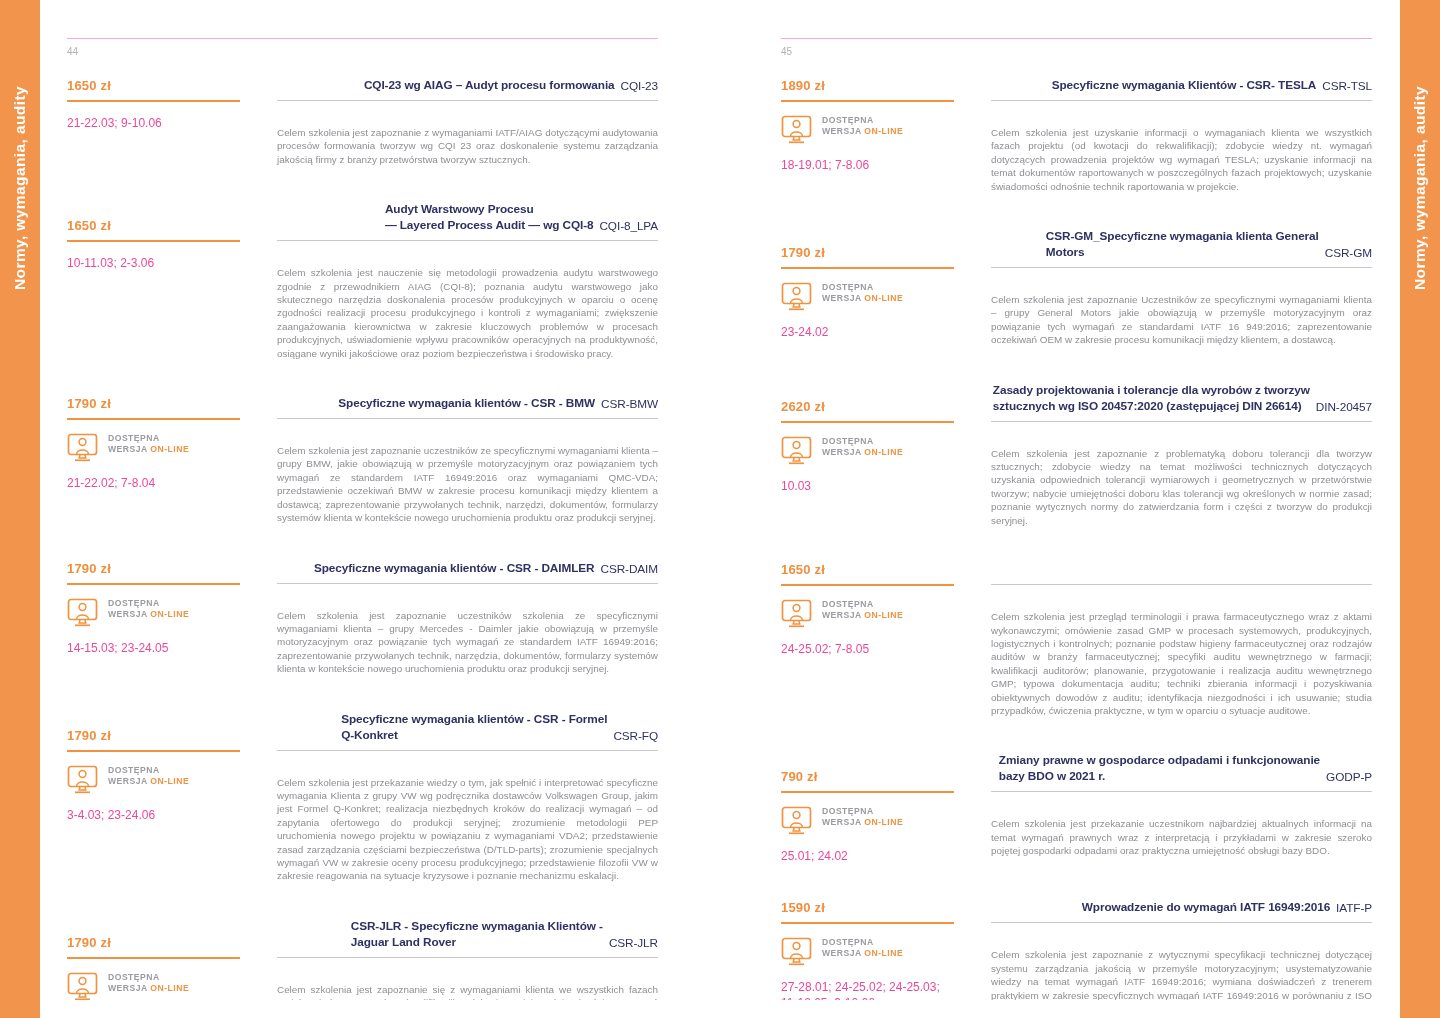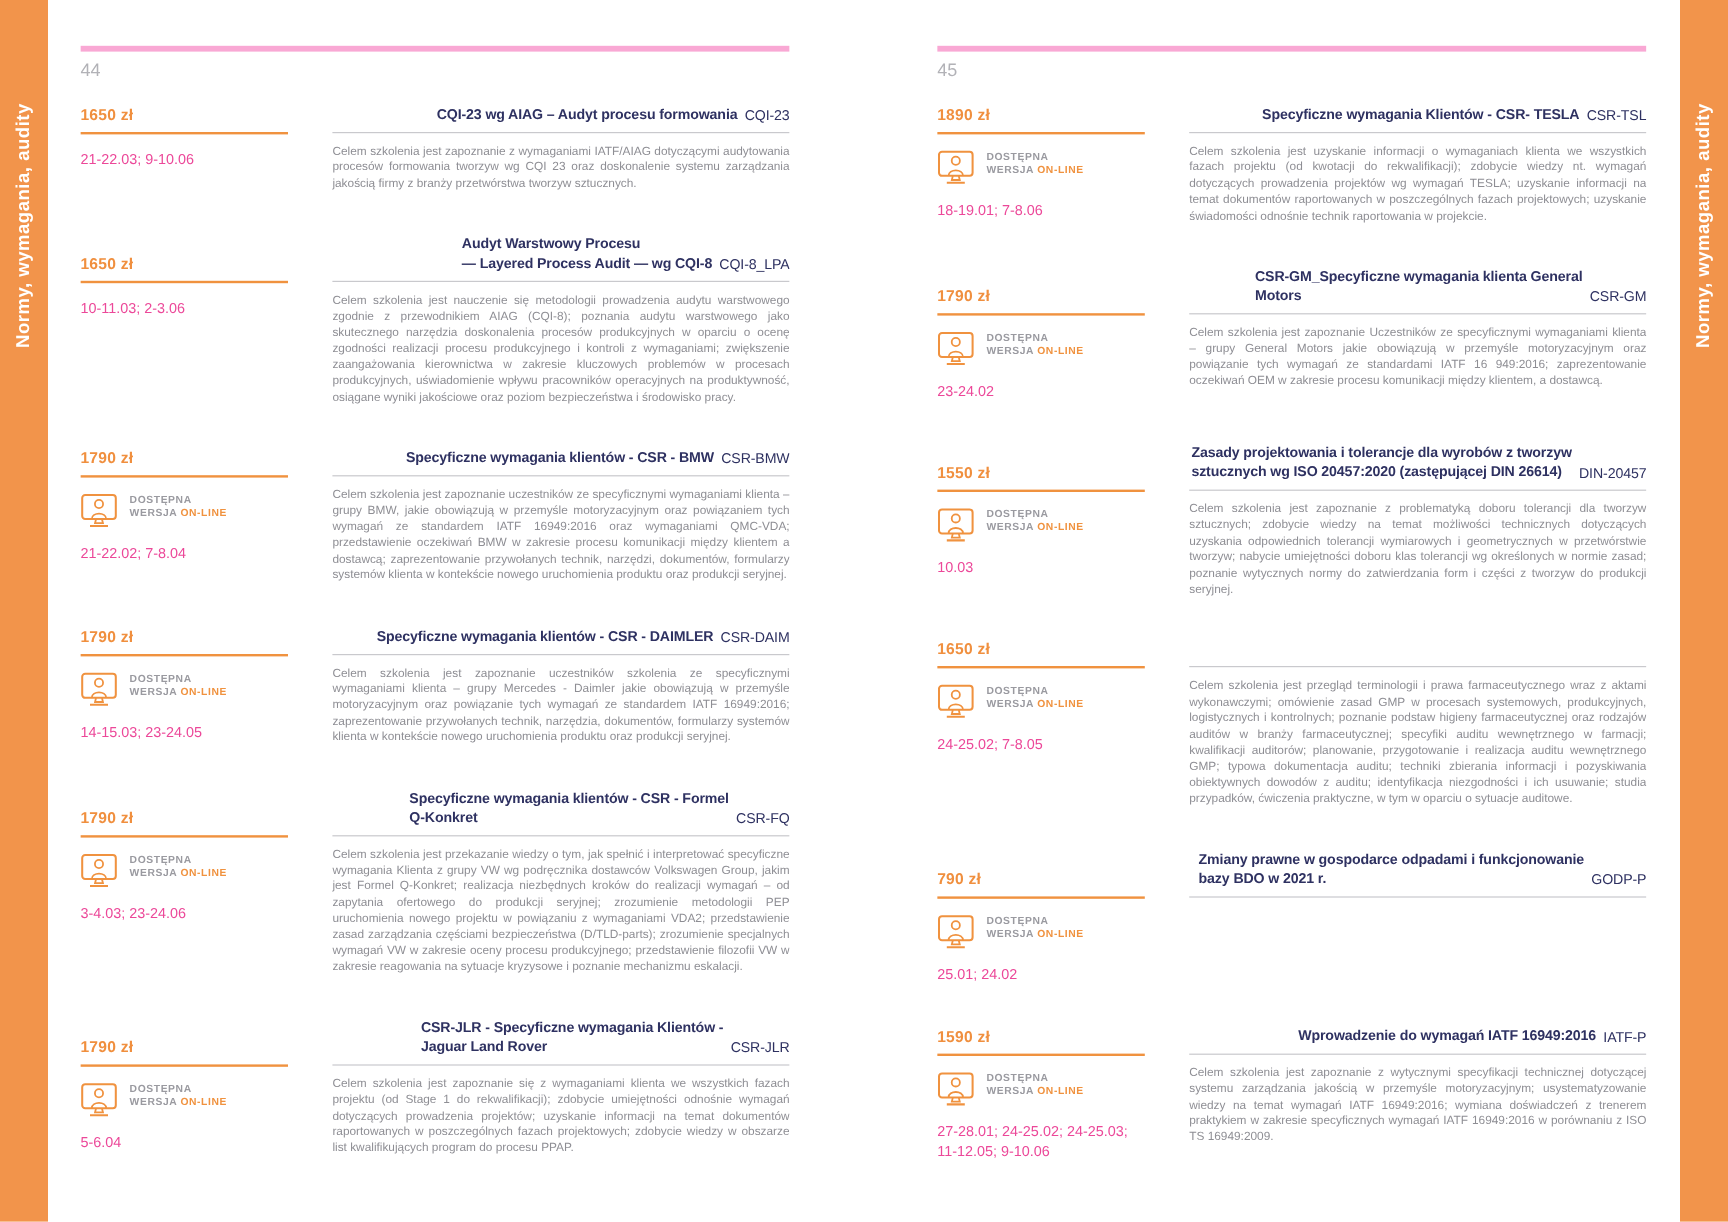--- a/index.html
+++ b/index.html
@@ -12,32 +12,32 @@
   .sidebar.left{left:0}
   .sidebar.right{right:0}
   .vlabel{
     position:absolute;top:86px;left:50%;
     writing-mode:vertical-rl;transform:translateX(-50%) rotate(180deg);
     color:#ffffff;font-weight:bold;font-size:15.5px;letter-spacing:.4px;white-space:nowrap;
   }
   .page{position:absolute;top:38px;width:591px;height:962px;overflow:hidden}
   .page.p44{left:67px}
   .page.p45{left:781px}
-  .pagehead{border-top:5px solid #f9a8d4;padding-top:7px;font-size:15px;color:#b2b2b7}
+  .pagehead{border-top:1px solid #f9a8d4;padding-top:7px;font-size:10px;color:#b2b2b7}
   .p45 .pagehead{text-align:left}
   .courses{margin-top:20px}
   .block{display:grid;grid-template-columns:173px 1fr;column-gap:37px;margin-bottom:35px}
   .price{grid-column:1;align-self:end;padding-bottom:7px;color:#F08F3E;font-weight:bold;font-size:13px;letter-spacing:.2px}
   .title-row{grid-column:2;display:flex;justify-content:flex-end;align-items:flex-end;gap:6px;padding-bottom:7px}
   .title{color:#2E3161;font-weight:bold;font-size:11.8px;line-height:16px;white-space:pre-line;flex:0 0 auto;letter-spacing:-.1px}
   .code{color:#2E3161;font-weight:normal;font-size:11.8px;flex:0 0 auto;letter-spacing:-.1px}
   .meta-rule{grid-column:1;border-top:2px solid #F0923F}
   .content-rule{grid-column:2;border-top:1px solid #c9c9cd}
   .meta-stack{grid-column:1;padding-top:13px}
-  .desc{grid-column:2;padding-top:8px;font-size:9.9px;line-height:13.4px;color:#8e8e94;text-align:justify}
+  .desc{grid-column:2;padding-top:24px;font-size:9.9px;line-height:13.4px;color:#8e8e94;text-align:justify}
   .badge{display:flex;align-items:flex-start;gap:10px;margin:0 0 12px}
   .badge svg{display:block}
   .badge-text{font-size:8.6px;line-height:11px;letter-spacing:.5px;color:#9a9aa0;font-weight:bold}
   .badge-text .online{color:#F0923F}
   .dates{font-size:12px;color:#ec4899;line-height:16px}
 </style>
 </head>
 <body>
 
 <div class="sidebar left">
@@ -253,21 +253,21 @@
             <span>WERSJA</span>
             <span class="online">ON-LINE</span>
           </div>
         </div>
         <div class="dates">23-24.02</div>
       </div>
       <div class="desc">Celem szkolenia jest zapoznanie Uczestników ze specyficznymi wymaganiami klienta – grupy General Motors jakie obowiązują w przemyśle motoryzacyjnym oraz powiązanie tych wymagań ze standardami IATF 16 949:2016; zaprezentowanie oczekiwań OEM w zakresie procesu komunikacji między klientem, a dostawcą.</div>
     </div>
 
     <div class="block">
-      <div class="price">1550 zł</div>
+      <div class="price">2620 zł</div>
       <div class="title-row">
         <span class="title">Zasady projektowania i tolerancje dla wyrobów z tworzyw
 sztucznych wg ISO 20457:2020 (zastępującej DIN 26614)</span>
         <span class="code">DIN-20457</span>
       </div>
       <div class="meta-rule"></div>
       <div class="content-rule"></div>
       <div class="meta-stack">
         <div class="badge">
           <svg width="31" height="30" viewBox="0 0 31 30">
@@ -331,20 +331,21 @@
             <line x1="8" y1="27.3" x2="23" y2="27.3" stroke="#F0923F" stroke-width="1.7"></line>
           </svg>
           <div class="badge-text">
             <span>DOSTĘPNA</span><br>
             <span>WERSJA</span>
             <span class="online">ON-LINE</span>
           </div>
         </div>
         <div class="dates">25.01; 24.02</div>
       </div>
+      <div class="desc">Celem szkolenia jest przekazanie uczestnikom najbardziej aktualnych informacji na temat wymagań prawnych wraz z interpretacją i przykładami w zakresie szeroko pojętej gospodarki odpadami oraz praktyczna umiejętność obsługi bazy BDO.</div>
     </div>
 
     <div class="block">
       <div class="price">1590 zł</div>
       <div class="title-row">
         <span class="title">Wprowadzenie do wymagań IATF 16949:2016</span>
         <span class="code">IATF-P</span>
       </div>
       <div class="meta-rule"></div>
       <div class="content-rule"></div>

